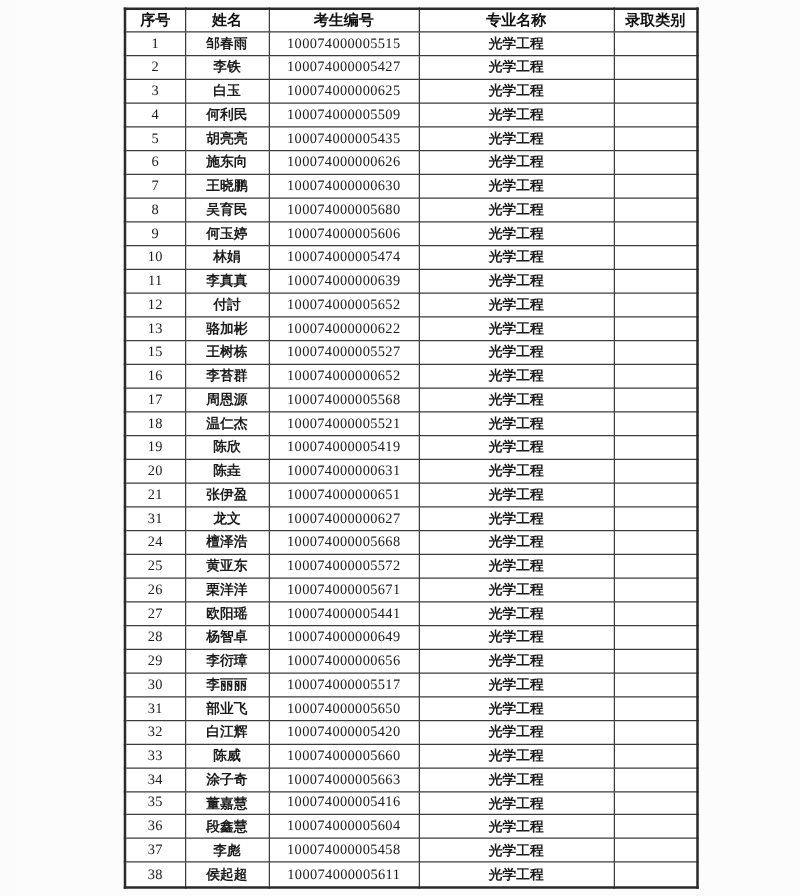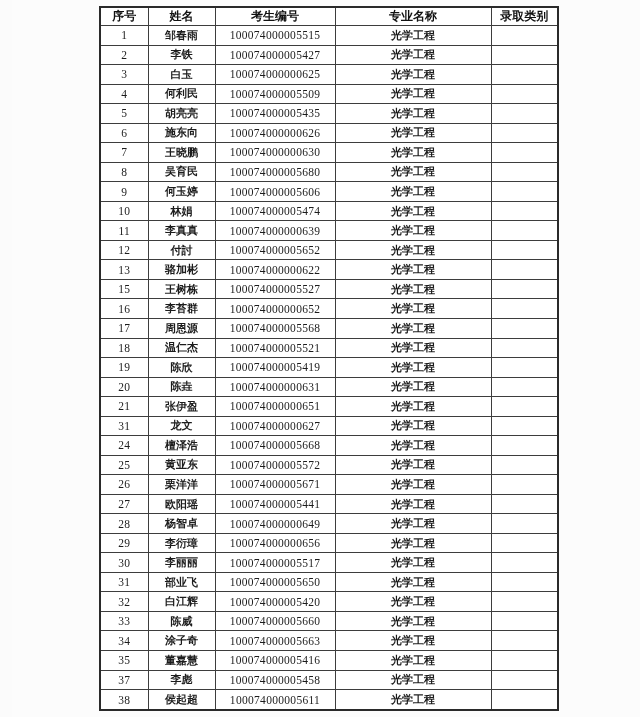--- a/index.html
+++ b/index.html
@@ -312,20 +312,27 @@
           <td class="cell-type"></td>
         </tr>
         <tr>
           <td class="cell-no">35</td>
           <td class="cell-name">董嘉慧</td>
           <td class="cell-id">100074000005416</td>
           <td class="cell-major">光学工程</td>
           <td class="cell-type"></td>
         </tr>
         <tr>
+          <td class="cell-no">36</td>
+          <td class="cell-name">段鑫慧</td>
+          <td class="cell-id">100074000005604</td>
+          <td class="cell-major">光学工程</td>
+          <td class="cell-type"></td>
+        </tr>
+        <tr>
           <td class="cell-no">37</td>
           <td class="cell-name">李彪</td>
           <td class="cell-id">100074000005458</td>
           <td class="cell-major">光学工程</td>
           <td class="cell-type"></td>
         </tr>
         <tr>
           <td class="cell-no">38</td>
           <td class="cell-name">侯起超</td>
           <td class="cell-id">100074000005611</td>

